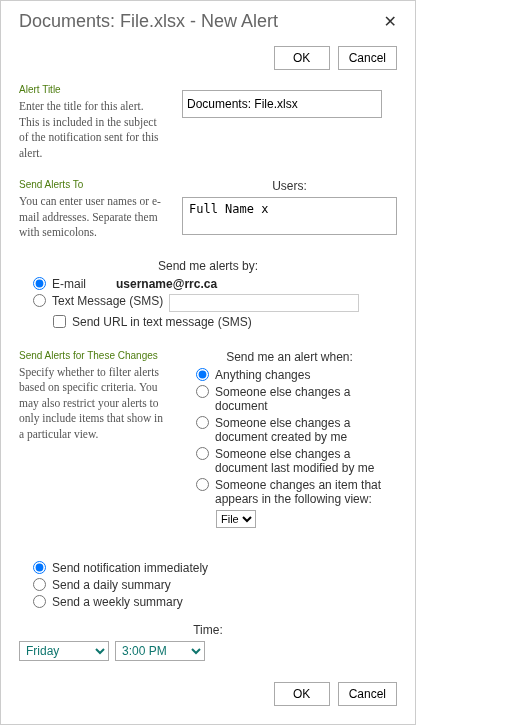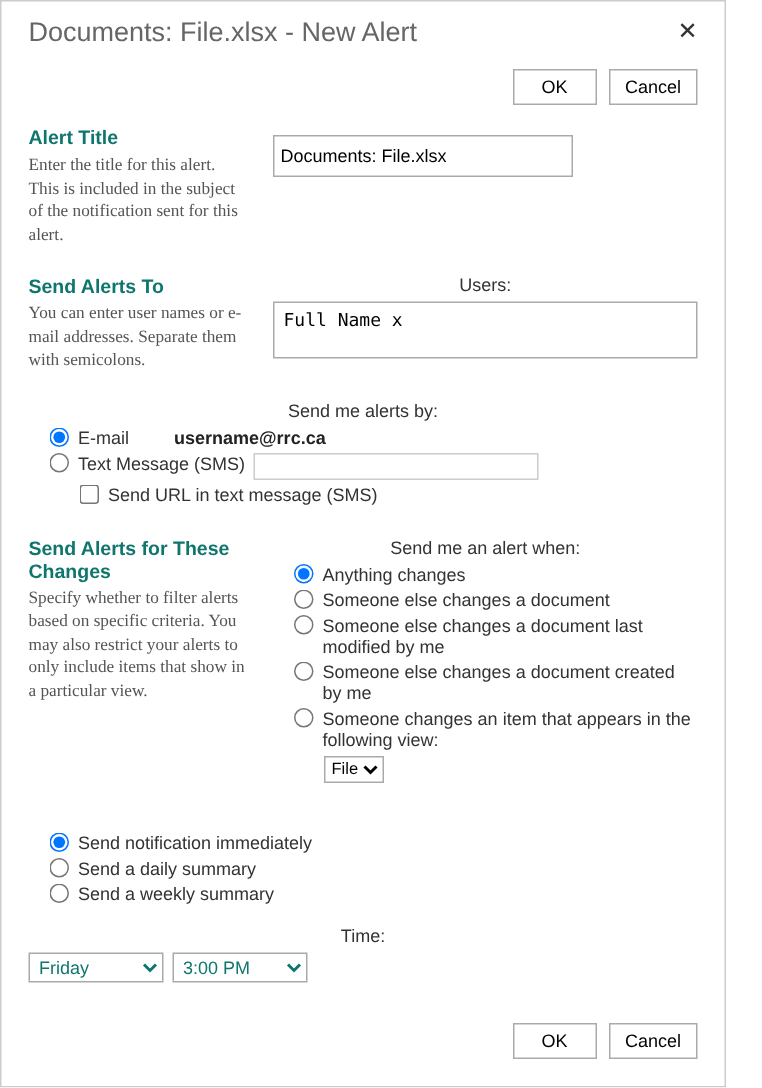--- a/index.html
+++ b/index.html
@@ -7,21 +7,21 @@
   body {
     font-family: "Segoe UI", Arial, sans-serif;
     font-size: 12px;
     color: #333;
     background: #fff;
     width: 508px;
     height: 725px;
     position: relative;
   }
   .dialog {
-    width: 484px;
+    width: 416px;
     height: 725px;
     border: 1px solid #ccc;
     padding: 10px 18px 18px 18px;
     position: relative;
   }
   .titlebar {
     display: flex;
     justify-content: space-between;
     align-items: center;
     margin-bottom: 14px;
@@ -60,23 +60,23 @@
   }
   .left {
     width: 145px;
     flex-shrink: 0;
   }
   .right {
     flex: 1;
     min-width: 0;
   }
   .section-heading {
-    font-weight: 700;
-    font-size: 13px;
-    color: #0f766e;
+    font-weight: 400;
+    font-size: 10px;
+    color: #4d7c0f;
     margin-bottom: 4px;
   }
   .section-desc {
     font-size: 11.5px;
     color: #555;
     line-height: 1.35;
     font-family: Liberation Serif, serif;
   }
   .field-label {
     font-size: 12px;
@@ -227,25 +227,25 @@
       <div class="radio-row indent">
         <input type="radio" name="changes" checked="" style="">
         <span>Anything changes</span>
       </div>
       <div class="radio-row indent">
         <input type="radio" name="changes" style="">
         <span>Someone else changes a document</span>
       </div>
       <div class="radio-row indent">
         <input type="radio" name="changes" style="">
+        <span>Someone else changes a document created by me</span>
+      </div>
+      <div class="radio-row indent">
+        <input type="radio" name="changes" style="">
         <span>Someone else changes a document last modified by me</span>
-      </div>
-      <div class="radio-row indent">
-        <input type="radio" name="changes" style="">
-        <span>Someone else changes a document created by me</span>
       </div>
       <div class="radio-row indent">
         <input type="radio" name="changes" style="">
         <span>Someone changes an item that appears in the following view:</span>
       </div>
       <div class="indent2">
         <select class="view-select">
           <option>File</option>
         </select>
       </div>

